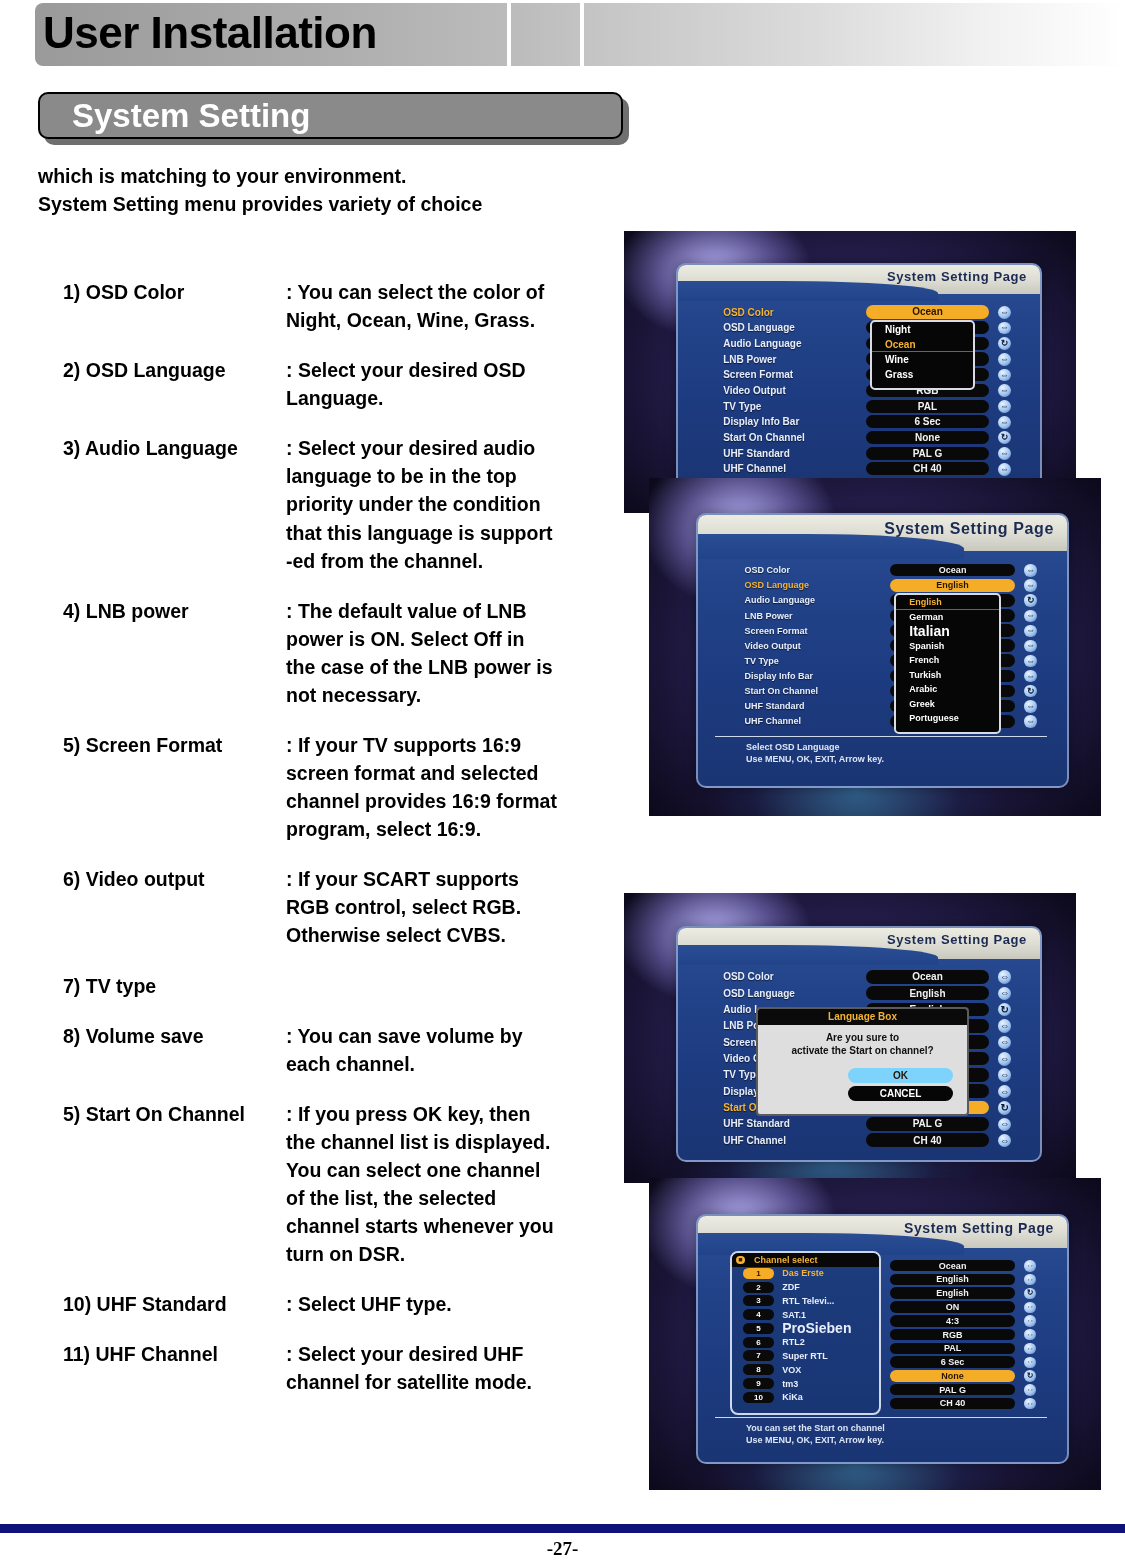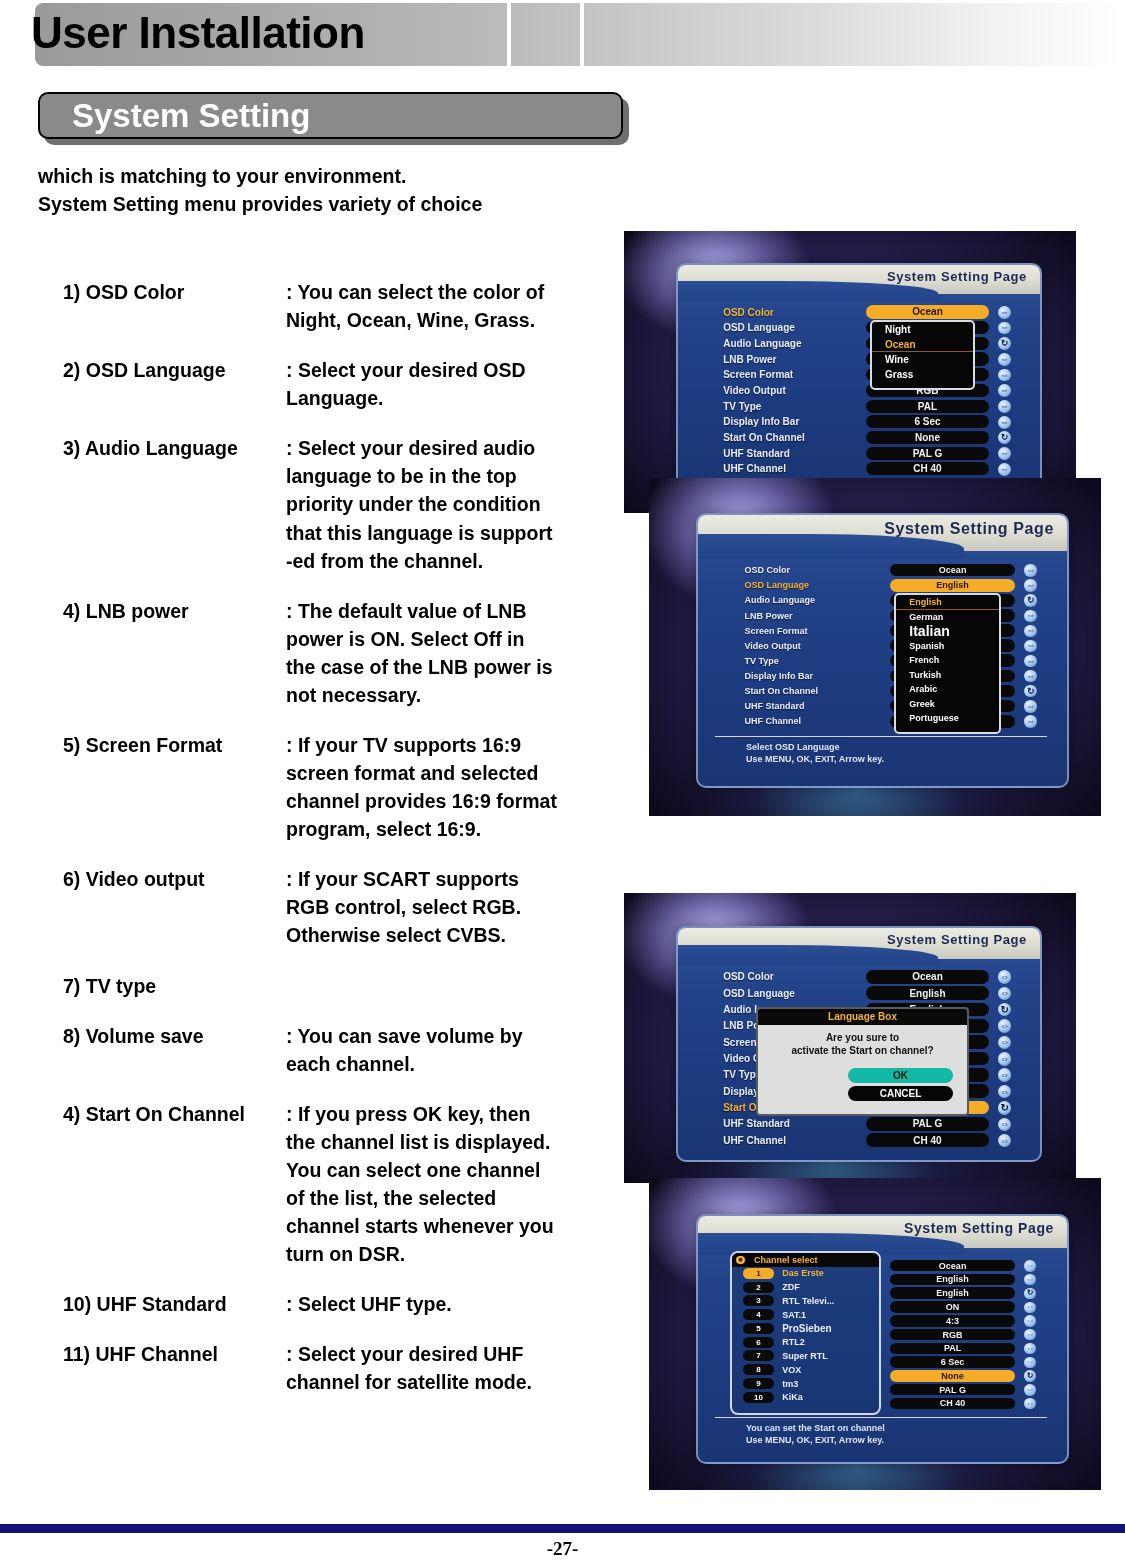--- a/index.html
+++ b/index.html
@@ -14,21 +14,21 @@
   
   .header-bar{
     position:absolute;left:35px;top:3px;width:1090px;height:63px;
     background:linear-gradient(to right,#9a9a9a 0%,#aeaeae 28%,#bdbdbd 45%,#c9c9c9 55%,#dcdcdc 72%,#f2f2f2 88%,#ffffff 100%);
     border-radius:8px 0 0 8px;
   }
   .header-div{position:absolute;top:3px;width:4px;height:63px;background:#ffffff;}
   #hdiv1{left:507px;}
   #hdiv2{left:580px;}
   .header-title{
-    position:absolute;left:31px;top:8px;
+    position:absolute;left:43px;top:8px;
     font-size:44px;font-weight:bold;color:#000;letter-spacing:-0.5px;
     font-family:"Liberation Sans", sans-serif;
   }
 
   
   .sec-shadow{
     position:absolute;left:44px;top:98px;width:585px;height:47px;
     background:#6f6f6f;border-radius:10px;
   }
   .sec-title{
@@ -169,21 +169,21 @@
   .msgbox-text{
     color:#101010;font-weight:bold;text-align:center;line-height:1.35;
     white-space:pre-line;
     font-family:"Liberation Sans", sans-serif;
   }
   .msgbox-btn{
     border-radius:10px;text-align:center;font-weight:bold;
     display:flex;align-items:center;justify-content:center;
     font-family:"Liberation Sans", sans-serif;
   }
-  .msgbox-btn.ok{background:#14b8a6;color:#2a1600;text-align:right;}
+  .msgbox-btn.ok{background:#7dd3fc;color:#2a1600;text-align:right;}
   .msgbox-btn.cancel{background:#060606;color:#ffffff;}
 
   
   .chsel{
     position:absolute;z-index:8;
     background:rgba(24,52,112,0.55);
     border:2px solid #cfd8ea;border-radius:8px;overflow:hidden;
   }
   .chsel-title{
     background:#080808;color:#f5b335;font-weight:bold;
@@ -275,21 +275,21 @@
       <div class="row-label">7) TV type</div>
     </div>
     <div class="gap"></div>
     <div class="row">
       <div class="row-label">8) Volume save</div>
       <div class="row-desc">: You can save volume by
 each channel.</div>
     </div>
     <div class="gap"></div>
     <div class="row">
-      <div class="row-label">4) Start On Channel</div>
+      <div class="row-label">5) Start On Channel</div>
       <div class="row-desc">: If you press OK key, then
 the channel list is displayed.
 You can select one channel
 of the list, the selected
 channel starts whenever you
 turn on DSR.</div>
     </div>
     <div class="gap"></div>
     <div class="row">
       <div class="row-label">10) UHF Standard</div>
@@ -499,21 +499,21 @@
           <div class="chsel-row" style="height: 13.7805px; padding-left: 11.0514px;">
             <div class="chsel-num" style="width: 31.3123px; height: 11.0244px; font-size: 8px; margin-right: 8.10436px;">3</div>
             <div class="chsel-name" style="font-size: 9px;">RTL Televi...</div>
           </div>
           <div class="chsel-row" style="height: 13.7805px; padding-left: 11.0514px;">
             <div class="chsel-num" style="width: 31.3123px; height: 11.0244px; font-size: 8px; margin-right: 8.10436px;">4</div>
             <div class="chsel-name" style="font-size: 9px;">SAT.1</div>
           </div>
           <div class="chsel-row" style="height: 13.7805px; padding-left: 11.0514px;">
             <div class="chsel-num" style="width: 31.3123px; height: 11.0244px; font-size: 8px; margin-right: 8.10436px;">5</div>
-            <div class="chsel-name" style="font-size: 10px;">ProSieben</div>
+            <div class="chsel-name" style="font-size: 14px;">ProSieben</div>
           </div>
           <div class="chsel-row" style="height: 13.7805px; padding-left: 11.0514px;">
             <div class="chsel-num" style="width: 31.3123px; height: 11.0244px; font-size: 8px; margin-right: 8.10436px;">6</div>
             <div class="chsel-name" style="font-size: 9px;">RTL2</div>
           </div>
           <div class="chsel-row" style="height: 13.7805px; padding-left: 11.0514px;">
             <div class="chsel-num" style="width: 31.3123px; height: 11.0244px; font-size: 8px; margin-right: 8.10436px;">7</div>
             <div class="chsel-name" style="font-size: 9px;">Super RTL</div>
           </div>
           <div class="chsel-row" style="height: 13.7805px; padding-left: 11.0514px;">

